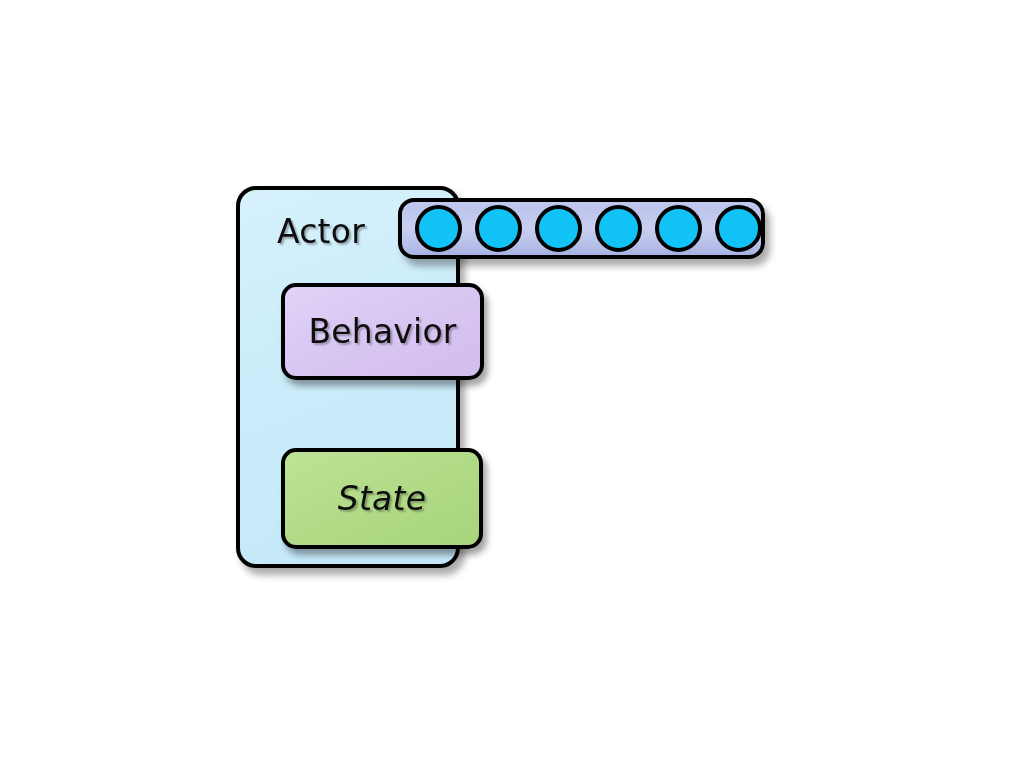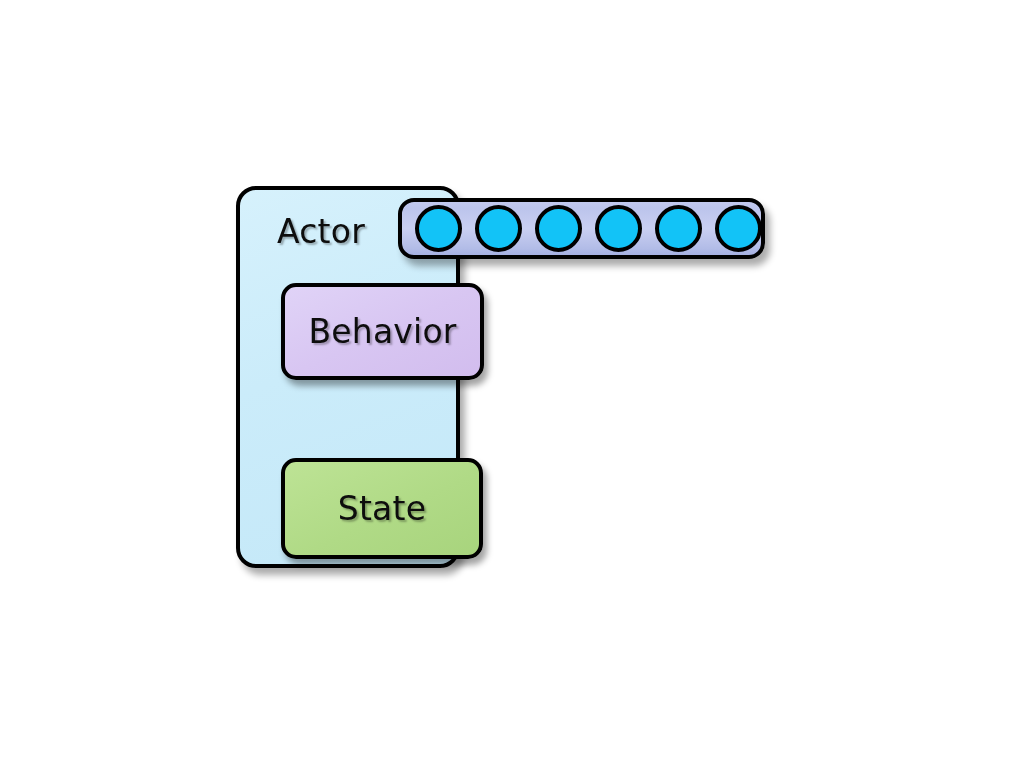--- a/index.html
+++ b/index.html
@@ -77,24 +77,25 @@
   .behavior-box {
     left: 13px;
     top: 93px;
     width: 203px;
     height: 97px;
     background: linear-gradient(155deg, #e0d3f7 0%, #d8c6f2 50%, #d2bdee 100%);
   }
 
   .state-box {
     left: 13px;
-    top: 268px;
+    top: 258px;
     width: 202px;
     height: 101px;
     background: linear-gradient(155deg, #bde395 0%, #b0da86 55%, #a8d47d 100%);
+    font-style: italic;
   }
 
   
   .mailbox-queue {
     position: absolute;
     left: 398px;
     top: 198px;
     width: 367px;
     height: 61px;
     box-sizing: border-box;

